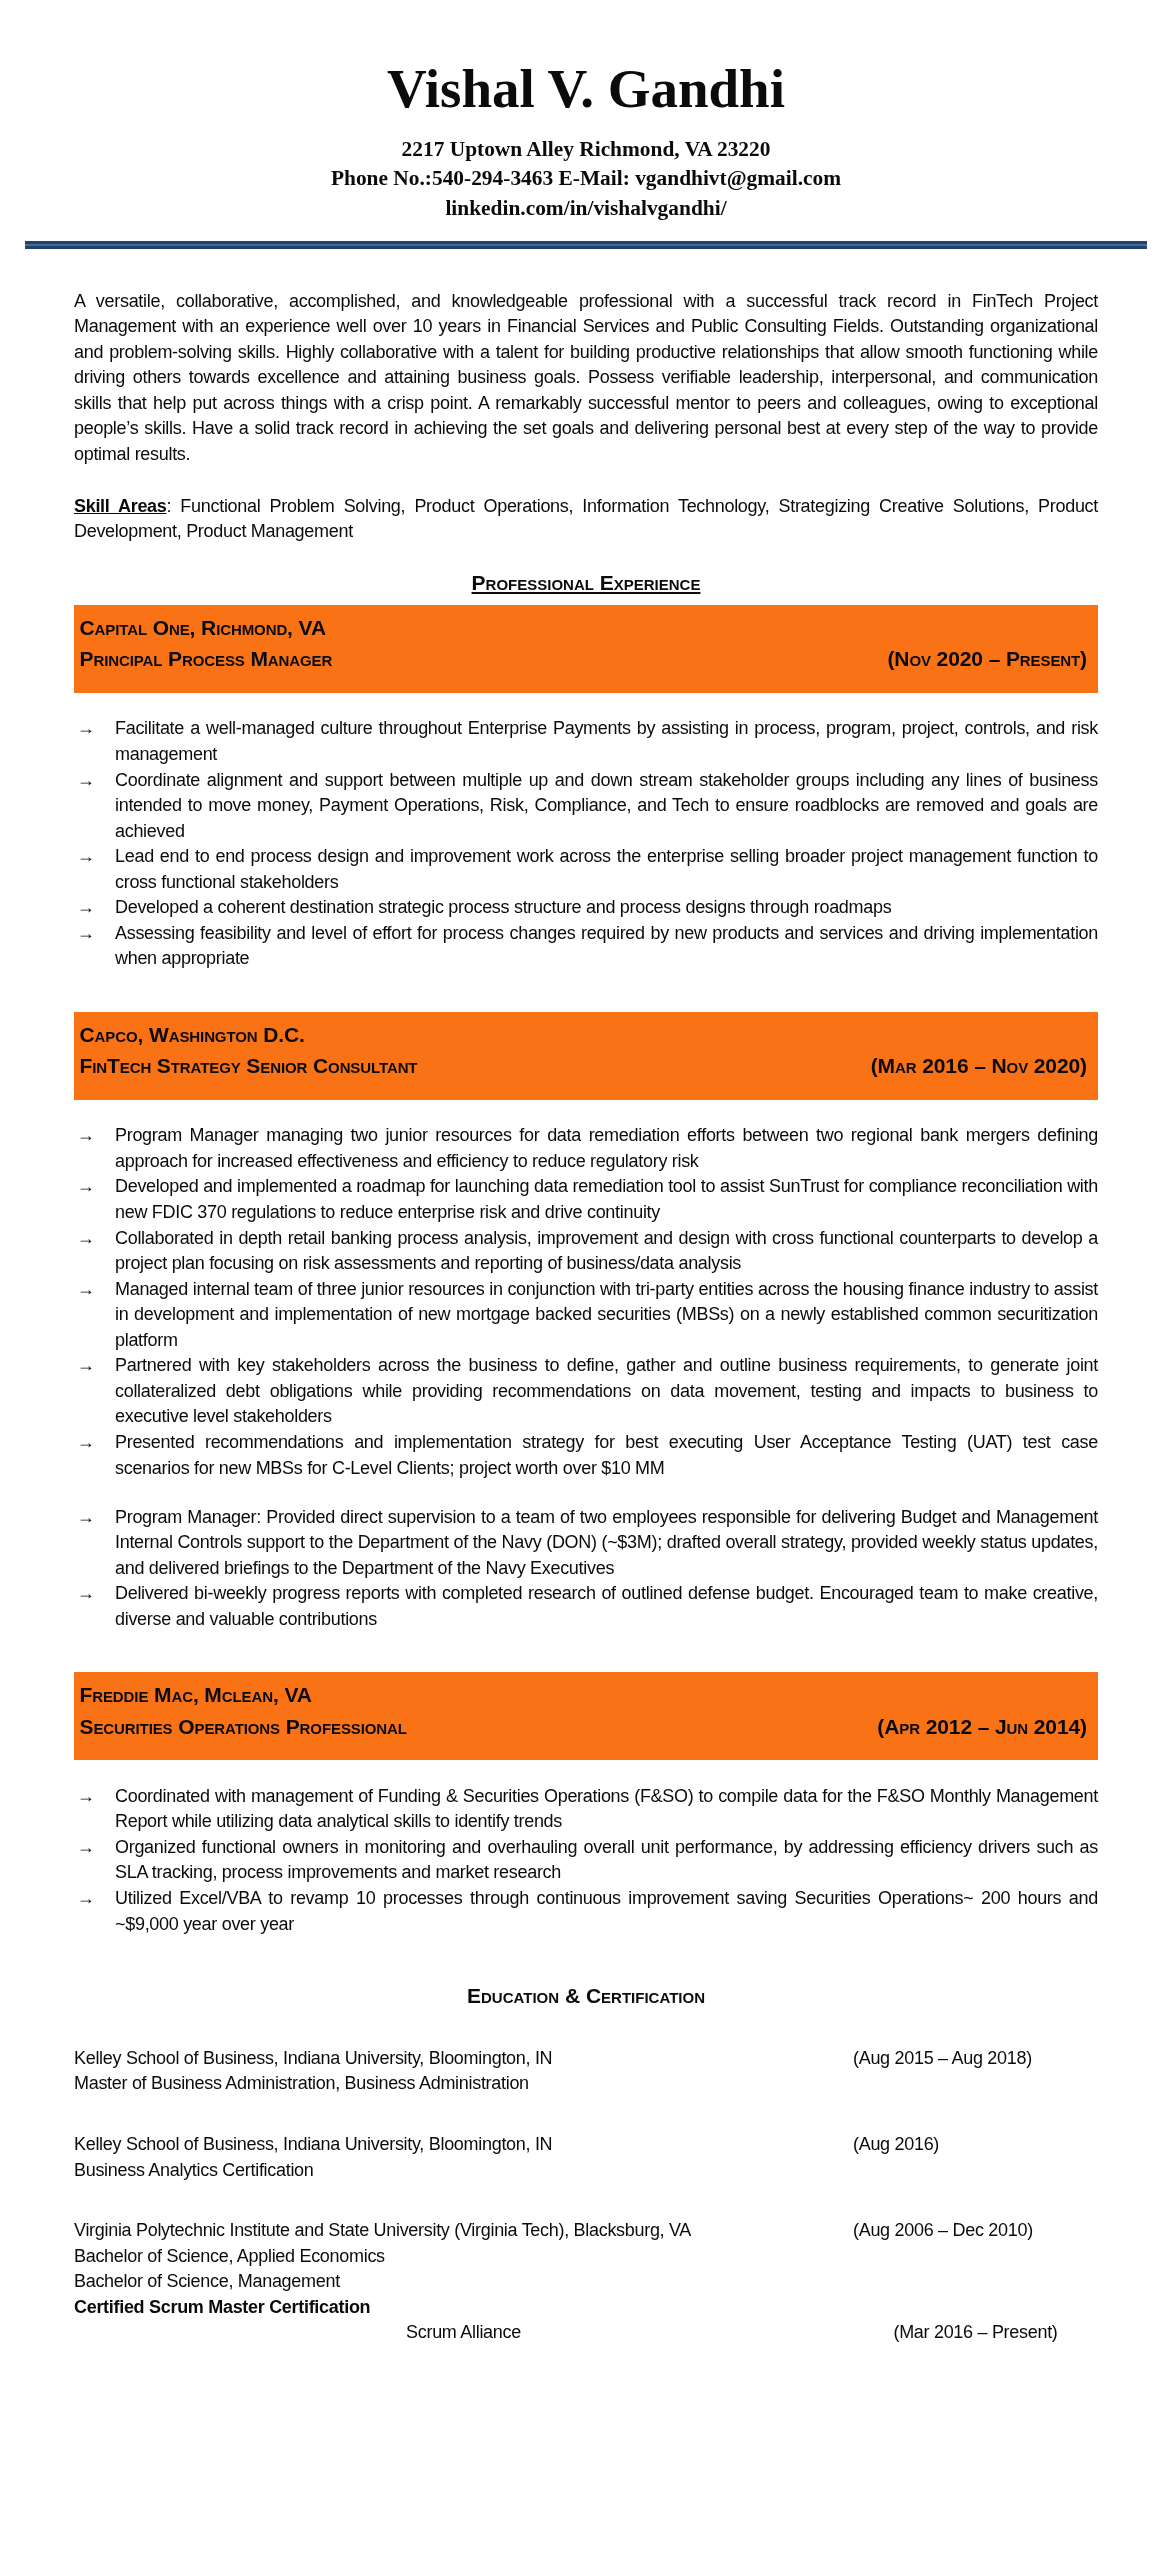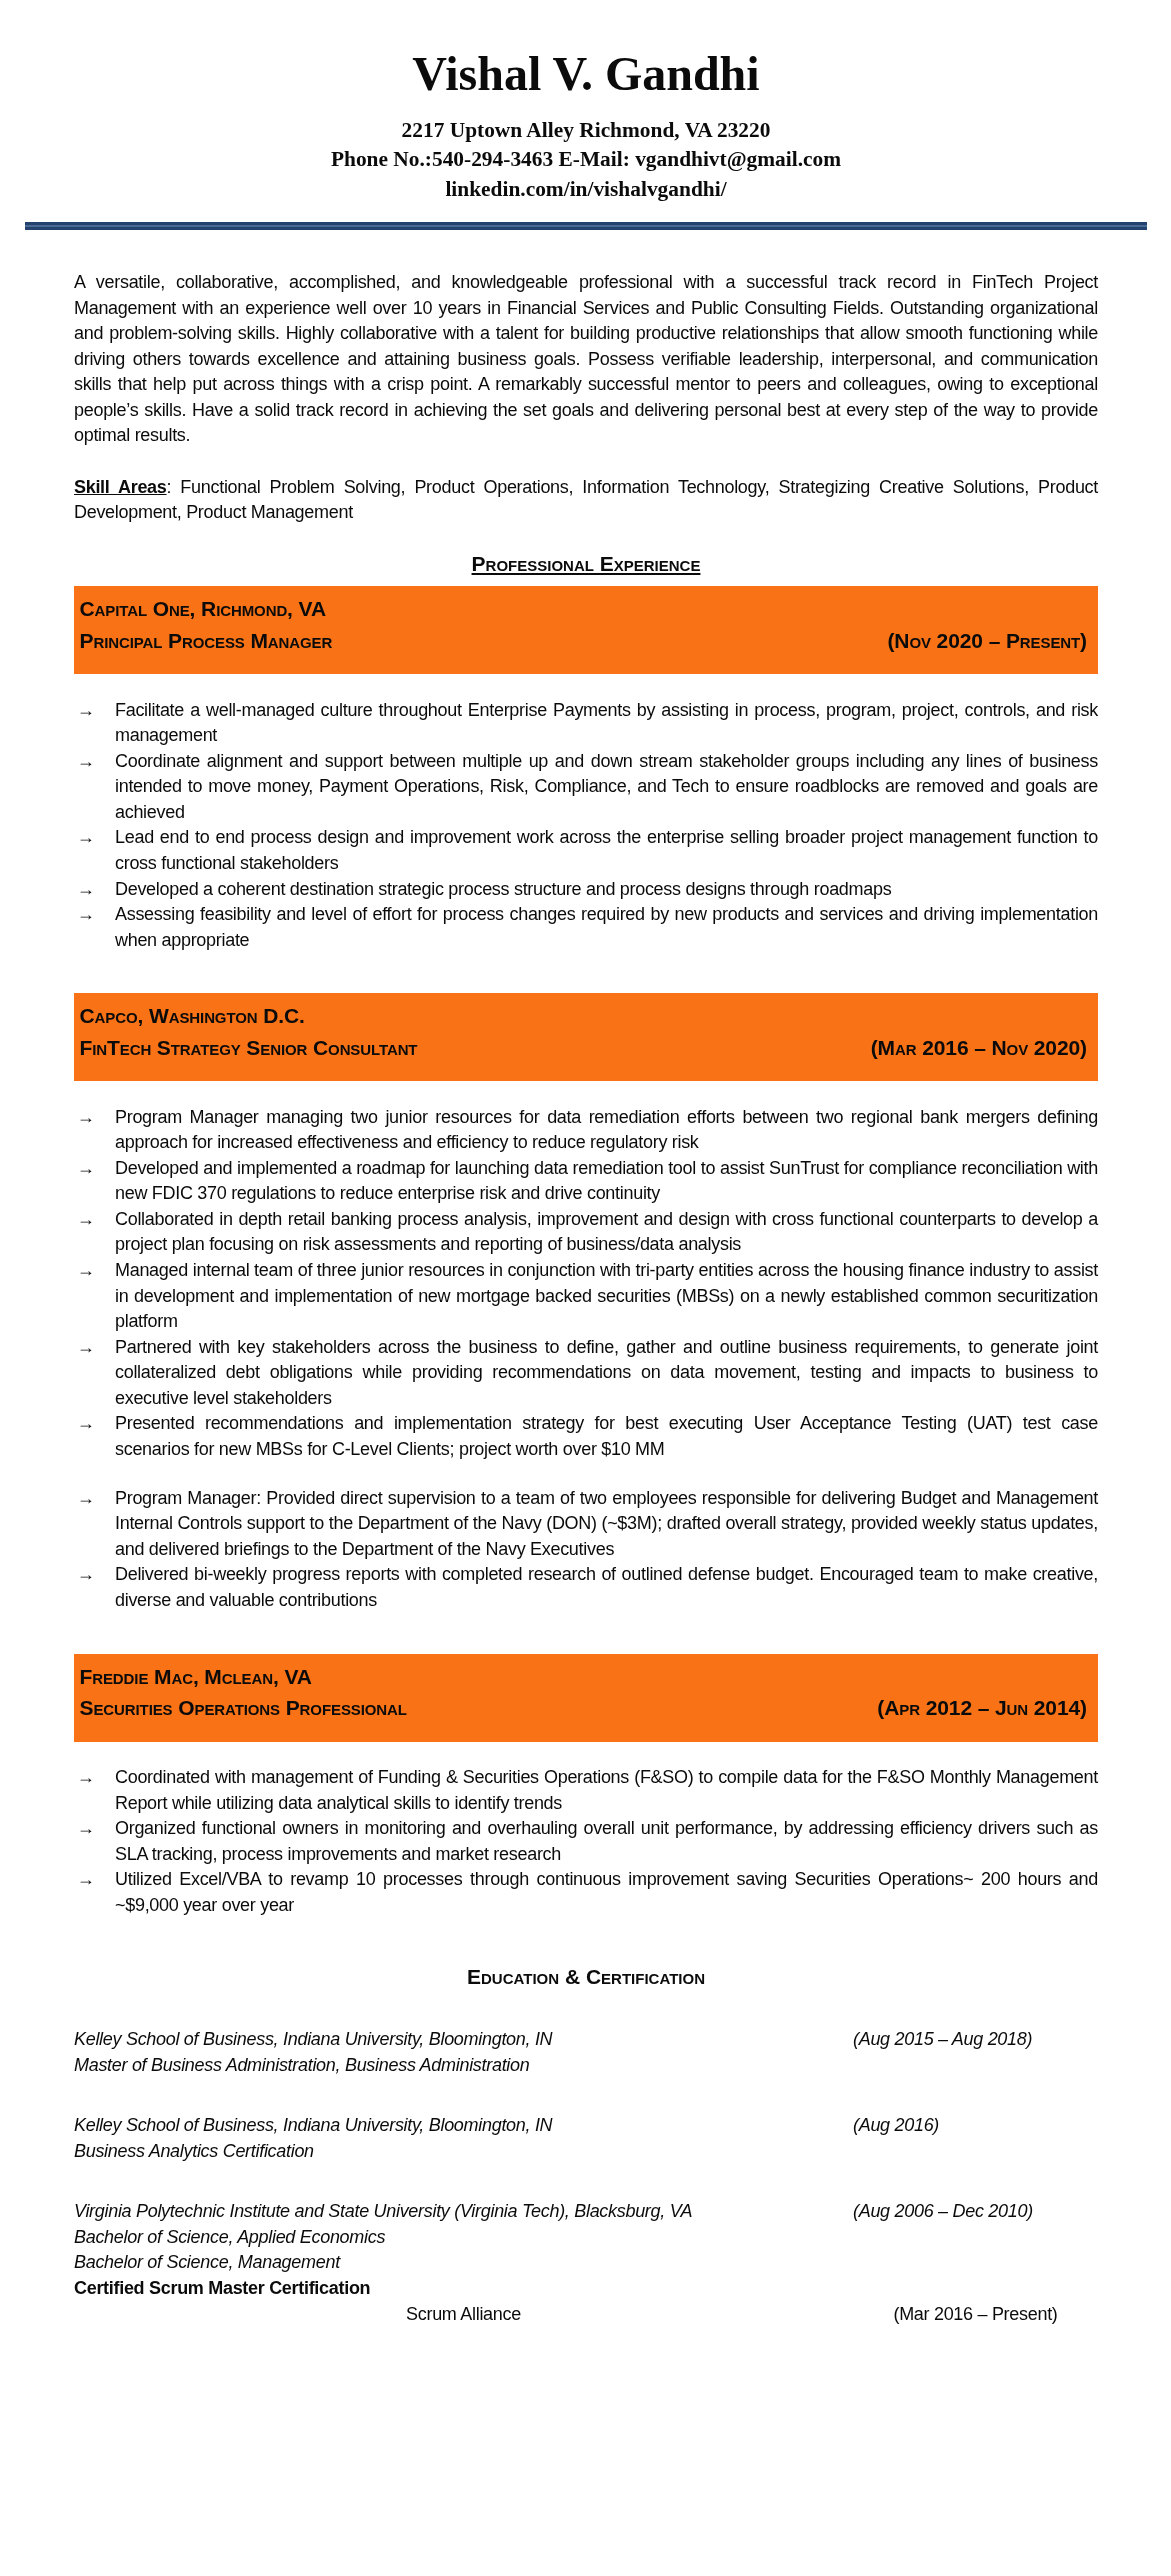--- a/index.html
+++ b/index.html
@@ -16,21 +16,21 @@
     line-height: 1.42;
   }
   
   .header {
     padding-top: 48px;
     text-align: center;
     font-family: "Liberation Serif", serif;
     font-weight: bold;
     letter-spacing: 0;
   }
-  .name { font-size: 48px; line-height: 1.1; margin-bottom: 15px; }
+  .name { font-size: 55px; line-height: 1.1; margin-bottom: 15px; margin-top: 11px; }
   .contact-line { font-size: 21.4px; line-height: 1.38; }
   .rule {
     margin: 18px 25px 0 25px;
     height: 7.6px;
     background: linear-gradient(to bottom,
       #24426e 0%, #24426e 42%,
       #4a6a96 42%, #4a6a96 58%,
       #24426e 58%, #24426e 100%);
   }
   
@@ -81,21 +81,20 @@
     position: absolute;
     left: 2.8px;
     top: 0;
   }
   
   .edu-entry {
     display: grid;
     grid-template-columns: 1fr 245px;
     column-gap: 12px;
     margin-top: 35px;
-    font-style: italic;
   }
   .edu-entry .dates { text-align: left; }
   
   .cert-block { }
   .cert-title { font-weight: bold; }
   .cert-row { display: grid; grid-template-columns: 1fr 245px; text-align: center; }
 </style>
 </head>
 <body>
 

